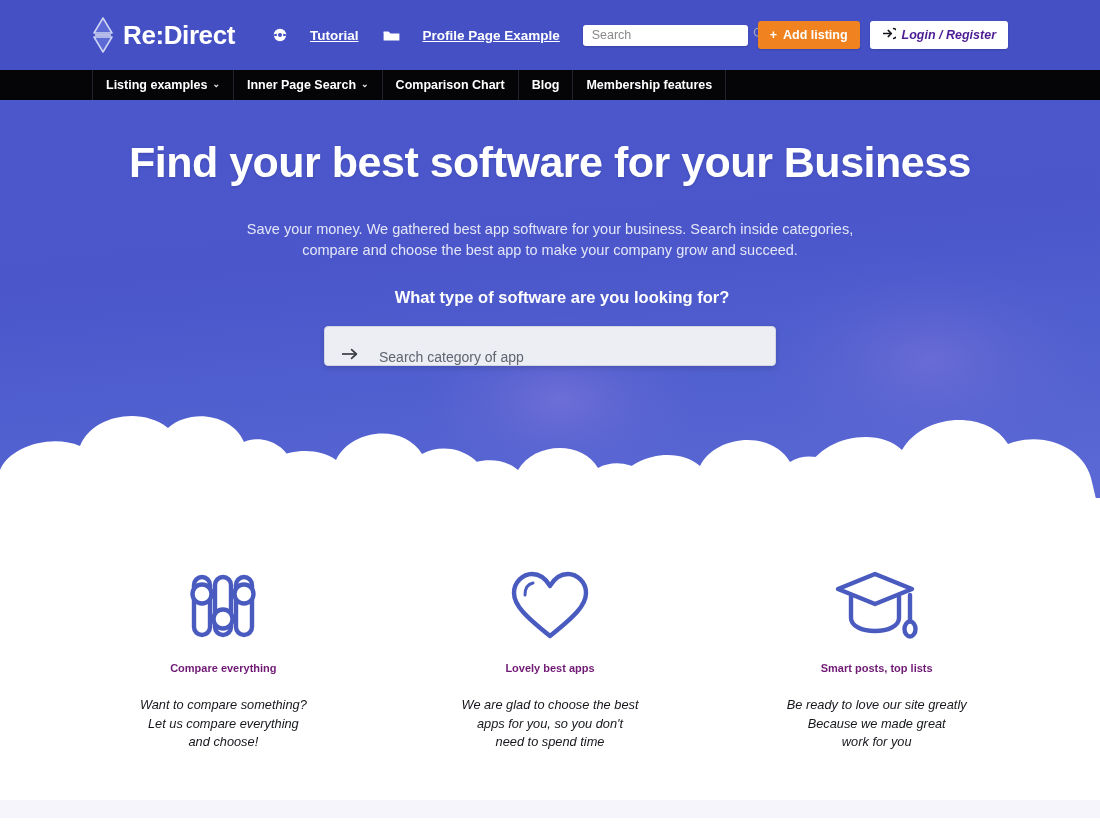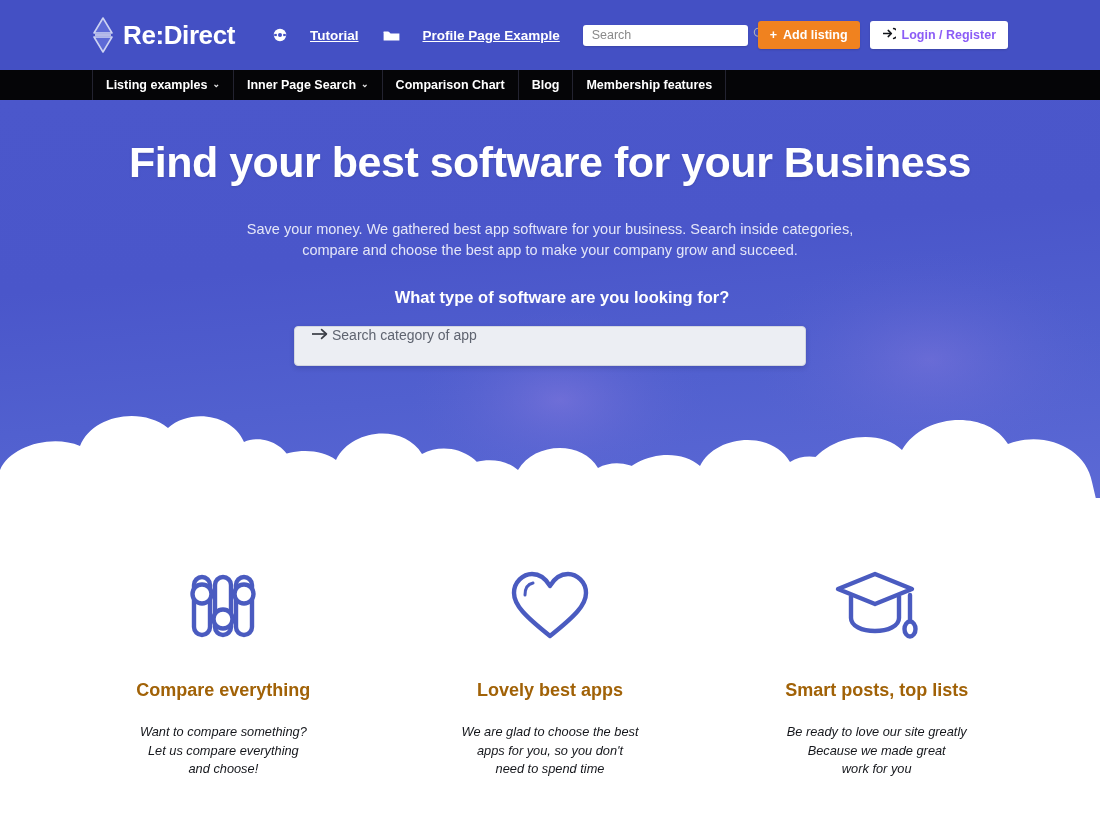--- a/index.html
+++ b/index.html
@@ -44,21 +44,21 @@
   }
   .search-box input::placeholder { color: #8a8a8a; }
   .btn {
     height: 28px; border-radius: 3px; display: flex; align-items: center;
     gap: 6px; padding: 0 12px; font-size: 12.5px; font-weight: bold;
     white-space: nowrap; cursor: pointer; border: 0;
     font-family: "Liberation Sans", sans-serif;
     box-shadow: 0 1px 2px rgba(0,0,0,.15);
   }
   .btn-add { background: #f0821f; color: #fff; }
-  .btn-login { background: #fff; color: #8b5cf6; }
+  .btn-login { background: #fff; color: #4c1d95; font-style: italic; }
 
   
   .navbar {
     height: 30px; background: #050507; display: flex; align-items: stretch;
     padding-left: 92px;
   }
   .nav-item {
     display: flex; align-items: center; gap: 5px; padding: 0 13px;
     color: #fff; font-size: 12.5px; font-weight: bold; white-space: nowrap;
     border-right: 1px solid #232330; cursor: pointer; text-align: right;
@@ -76,43 +76,43 @@
     color: #fff; font-size: 43px; font-weight: bold; letter-spacing: -0.5px;
     text-shadow: 0 1px 3px rgba(0,0,0,.12);
   }
   .hero-sub {
     color: #e4e6f8; font-size: 14.5px; line-height: 1.42; margin-top: 32px;
   }
   .hero-q {
     color: #ffffff; font-size: 16.5px; font-weight: bold; margin-top: 28px; padding-left: 24px;
   }
   .cat-search {
-    width: 512px; height: 40px; margin: 19px auto 0;
+    width: 452px; height: 40px; margin: 19px auto 0;
     background: #eceef3; border: 1px solid #d2d6e0; border-radius: 4px;
-    display: flex; align-items: flex-start; padding: 0 16px; gap: 3px;
+    display: flex; align-items: flex-end; padding: 0 16px; gap: 20px;
     box-shadow: 0 2px 5px rgba(20,20,60,.18);
   }
   .cat-search input {
     flex: 1; border: 0; outline: 0; background: transparent;
     font-size: 14px; color: #444; font-family: "Liberation Sans", sans-serif;
   }
   .cat-search input::placeholder { color: #5f6470; }
 
   
   .illus { position: absolute; inset: 0; z-index: 2; pointer-events: none; }
   .clouds { position: absolute; left: 0; right: 0; bottom: -4px; z-index: 4; }
 
   
   .features {
     background: #fff; display: flex; padding: 46px 60px 0;
   }
   .feature { flex: 1; text-align: center; }
   .feature-icon { height: 96px; display: flex; align-items: center; justify-content: center; }
   .feature-title {
-    font-size: 18px; font-weight: bold; color: #a16207; margin-top: 26px;
+    font-size: 11px; font-weight: bold; color: #701a75; margin-top: 8px;
   }
   .feature-desc {
     font-size: 12.8px; font-style: italic; color: #15171c;
     line-height: 1.45; margin-top: 22px;
   }
   .page-foot { height: 18px; background: #f5f5fb; margin-top: 48px; }
 </style>
 </head>
 <body>
 

